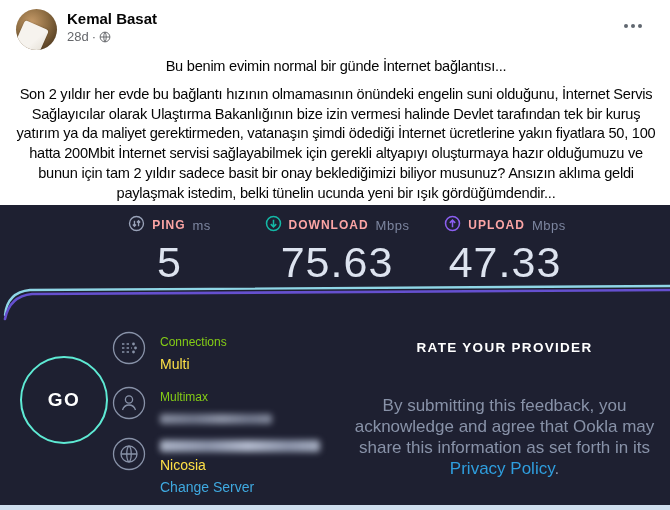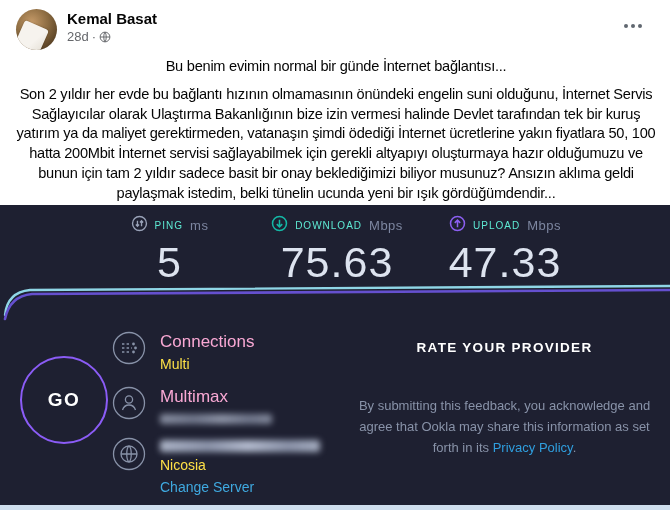--- a/index.html
+++ b/index.html
@@ -23,41 +23,41 @@
   .post-body{position:absolute;top:57px;left:16px;right:14px;color:#050505;
              font-size:14.6px;line-height:19.8px;letter-spacing:-0.25px;text-align:center;}
   .post-body p{margin:0 0 8px 0;}
   
   .speedtest{position:absolute;top:205px;left:0;width:670px;height:305px;background:#1e2031;}
   .metric{position:absolute;top:10px;text-align:center;}
   .m-ping{left:92px;width:155px;}
   .m-down{left:252px;width:170px;}
   .m-up{left:420px;width:170px;}
   .m-label-row{display:flex;align-items:center;justify-content:center;gap:7px;height:20px;}
-  .m-label{font-size:10px;font-weight:normal;color:#5eead4;letter-spacing:1px;}
+  .m-label{font-size:12px;font-weight:bold;color:#fca5a5;letter-spacing:1px;}
   .m-unit{font-size:13px;color:#7d86a0;letter-spacing:0.5px;}
   .m-value{font-size:43px;font-weight:300;color:#dde3ef;letter-spacing:1px;margin-top:3px;
            font-family:"Liberation Sans",sans-serif;}
   .graph{position:absolute;left:0;top:74px;width:670px;height:42px;}
   .go-btn{position:absolute;left:20px;top:151px;width:84px;height:84px;border-radius:50%;
-          border:2px solid #8b5cf6;color:#ffffff;font-size:19px;font-weight:bold;letter-spacing:1.5px;
+          border:2px solid #5eead4;color:#ffffff;font-size:19px;font-weight:bold;letter-spacing:1.5px;
           display:flex;align-items:center;justify-content:center;background:transparent;cursor:pointer;}
   .info{position:absolute;left:112px;top:126px;width:240px;}
   .info-row{display:flex;margin-bottom:13px;}
   .icon-circle{width:34px;height:34px;flex:0 0 34px;margin-right:14px;}
-  .info-main{font-size:17px;color:#f9a8d4;line-height:18px;padding-top:2px;}
+  .info-main{font-size:12px;color:#84cc16;line-height:18px;padding-top:2px;}
   .info-sub{font-size:14px;color:#fde047;line-height:18px;margin-top:4px;}
   .info-link{font-size:14px;color:#3fa9e0;line-height:18px;margin-top:4px;cursor:pointer;}
   .blur-bar{height:12px;border-radius:3px;filter:blur(3px);
             background:linear-gradient(90deg,#aeb6c9 0%,#8d95ab 30%,#b4bccf 55%,#8d95ab 80%,#a5adc0 100%);}
   .blur-server{width:160px;margin-top:3px;}
   .blur-ip{width:112px;height:10px;margin-top:8px;opacity:.75;}
   .rate{position:absolute;left:352px;top:135px;width:305px;text-align:center;}
   .rate-title{font-size:13.5px;font-weight:bold;color:#ffffff;letter-spacing:1.3px;}
-  .rate-text{margin-top:40px;font-size:13px;color:#8892a8;line-height:21px;}
+  .rate-text{margin-top:40px;font-size:17px;color:#8892a8;line-height:21px;}
   .rate-link{color:#2f9ede;cursor:pointer;}
   .bottom-strip{position:absolute;left:0;right:0;bottom:0;height:5px;background:#cfdeee;}
 </style>
 </head>
 <body>
 
 <div class="canvas">
 
   <div class="post">
     <div class="post-header">

